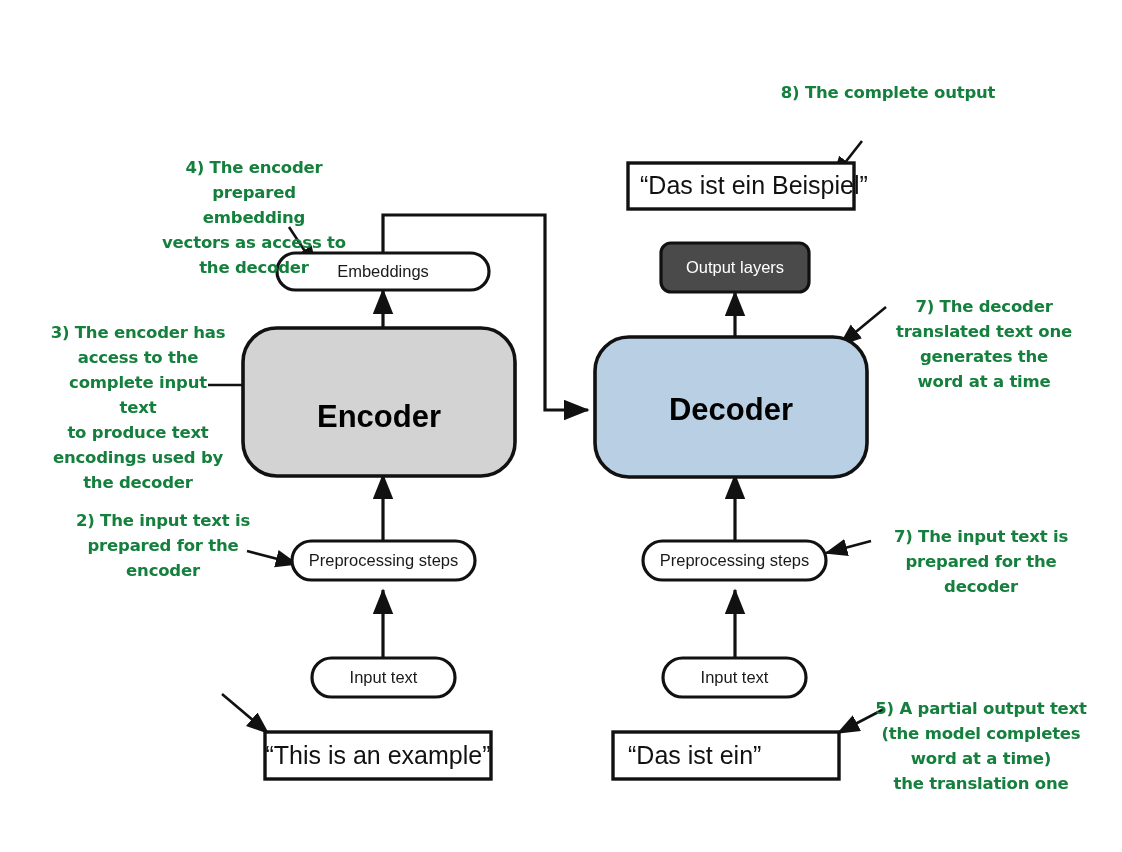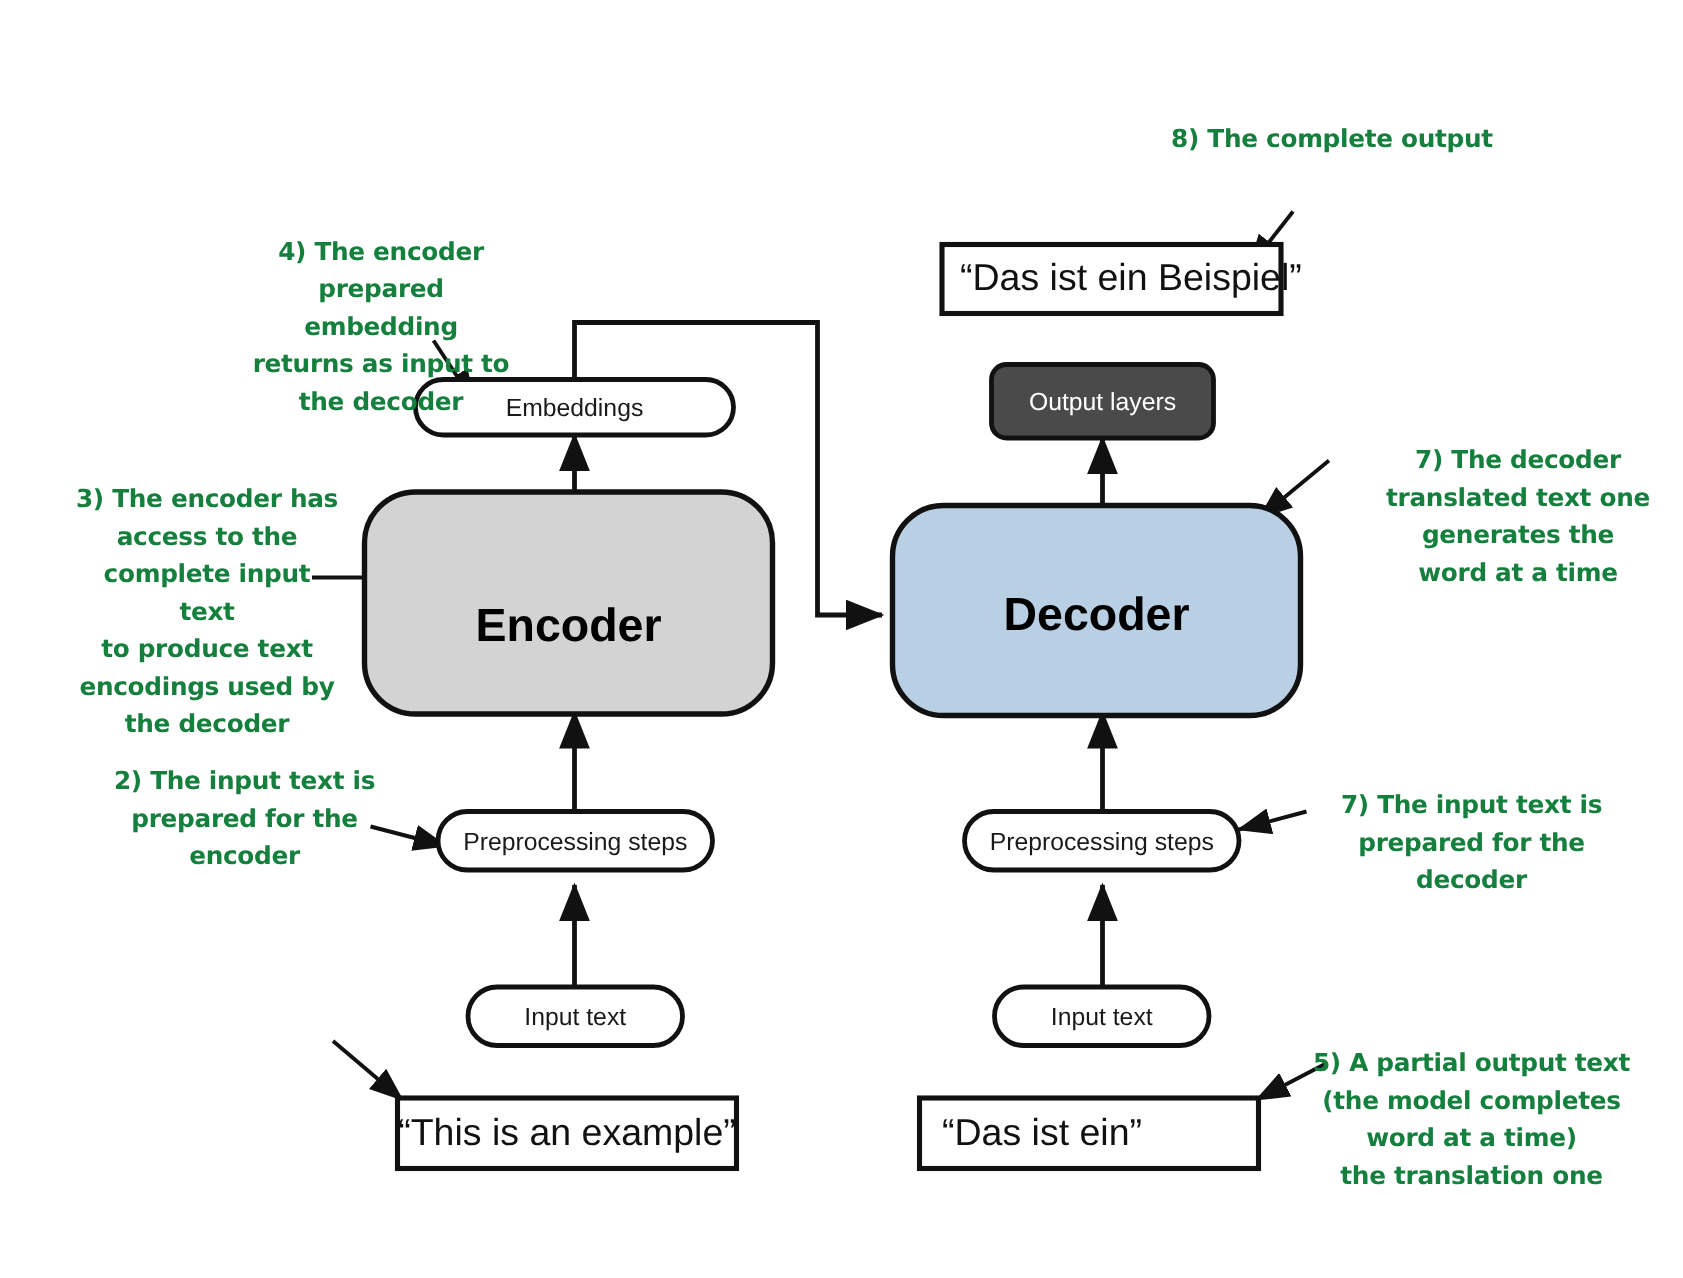--- a/index.html
+++ b/index.html
@@ -178,38 +178,38 @@
     <div>access to the</div>
     <div>complete input text</div>
     <div>to produce text</div>
     <div>encodings used by</div>
     <div>the decoder</div>
   </div>
 
   <div class="annot center" style="left:160px; top:110px; width:188px;margin-top:45px;">
     <div>4) The encoder</div>
     <div>prepared embedding</div>
-    <div>returns as input to</div>
+    <div>vectors as access to</div>
     <div>the decoder</div>
   </div>
 
   <div class="annot center" style="left:874px; top:696px; width:214px;">
     <div>5) A partial output text</div>
     <div>(the model completes</div>
     <div>word at a time)</div>
     <div>the translation one</div>
   </div>
 
   <div class="annot center" style="left:879px; top:524px; width:204px;">
     <div>7) The input text is</div>
     <div>prepared for the</div>
     <div>decoder</div>
   </div>
 
-  <div class="annot center" style="left:914px; top:294px; width:196px;">
+  <div class="annot center" style="left:886px; top:294px; width:196px;">
     <div>7) The decoder</div>
     <div>translated text one</div>
     <div>generates the</div>
     <div>word at a time</div>
   </div>
 
   <div class="annot center" style="left:778px; top:80px; width:220px;">
     <div>8) The complete output</div>
   </div>
 

